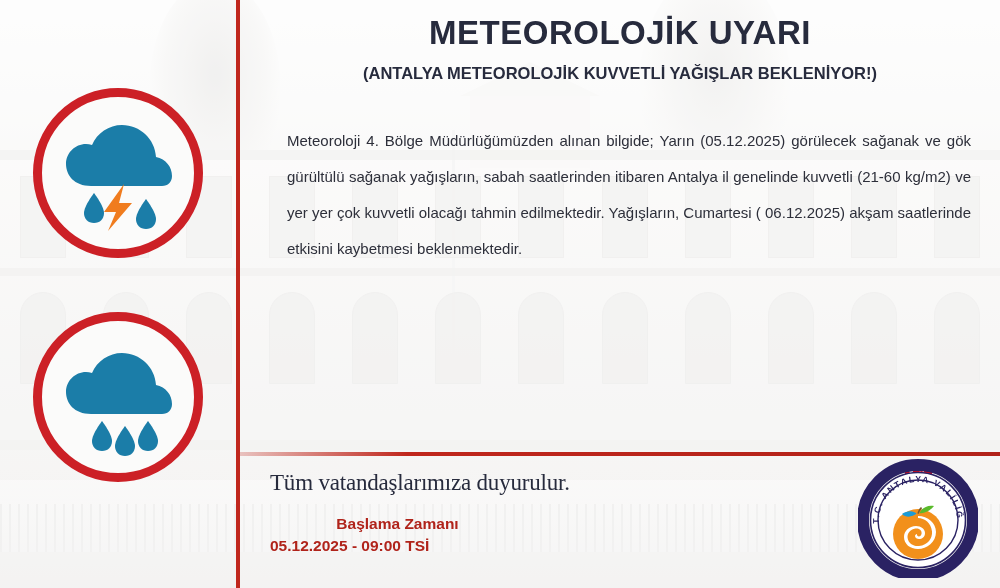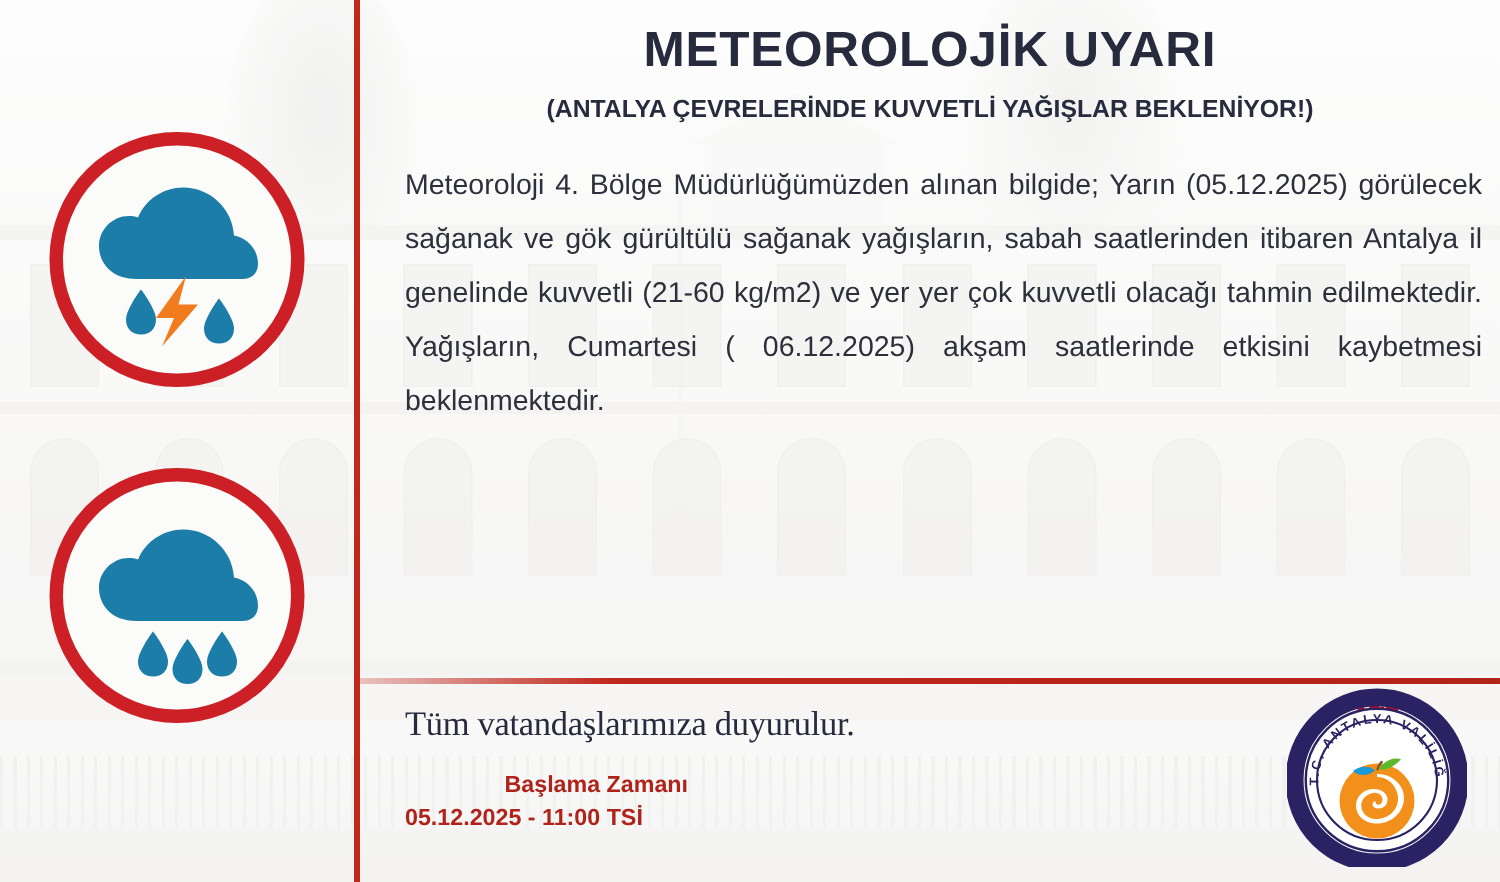--- a/index.html
+++ b/index.html
@@ -240,26 +240,26 @@
     font-family: "Liberation Sans", sans-serif;
   }
 
   .body-text {
     position: absolute;
     left: 30px;
     right: 12px;
     top: 106px;
   }
   .para {
-    font-size: 19px;
+    font-size: 15px;
     line-height: 36px;
     color: #2d2f3a;
     text-align: justify;
     text-justify: inter-word;
-    margin: 0;
+    margin: 17px;
     font-family: "Liberation Sans", sans-serif;
   }
   .para.second { margin-top: 30px; }
   .para.second :last-child { text-align: left; }
 
   .announce {
     position: absolute;
     left: 30px;
     top: 470px;
     font-size: 23px;
@@ -378,32 +378,32 @@
         </svg>
       </span>
     </div>
 
   </div>
 
   <div class="content">
 
     <div class="title">METEOROLOJİK UYARI</div>
 
-    <div class="subtitle">(ANTALYA ÇEVRELERİNDE KUVVETLİ YAĞIŞLAR BEKLENİYOR!)</div>
+    <div class="subtitle">(ANTALYA METEOROLOJİK KUVVETLİ YAĞIŞLAR BEKLENİYOR!)</div>
 
     <div class="body-text">
       <p class="para first">Meteoroloji 4. Bölge Müdürlüğümüzden alınan bilgide; Yarın (05.12.2025) görülecek sağanak ve gök gürültülü sağanak yağışların, sabah saatlerinden itibaren Antalya il genelinde kuvvetli (21-60 kg/m2) ve yer yer çok kuvvetli olacağı tahmin edilmektedir. Yağışların, Cumartesi ( 06.12.2025) akşam saatlerinde etkisini kaybetmesi beklenmektedir.</p>
     </div>
 
     <div class="announce">Tüm vatandaşlarımıza duyurulur.</div>
 
     <div class="times">
       <div class="time-block start">
         <div class="time-label">Başlama Zamanı</div>
-        <div class="time-value">05.12.2025 - 11:00 TSİ</div>
+        <div class="time-value">05.12.2025 - 09:00 TSİ</div>
       </div>
     </div>
 
     <div class="emblem">
       <svg width="120" height="120" viewBox="0 0 120 120" aria-hidden="true">
         <defs>
           <path id="ringpath" d="M 21 63 A 39 39 0 0 1 99 63" fill="none"></path>
         </defs>
 
         <g>

